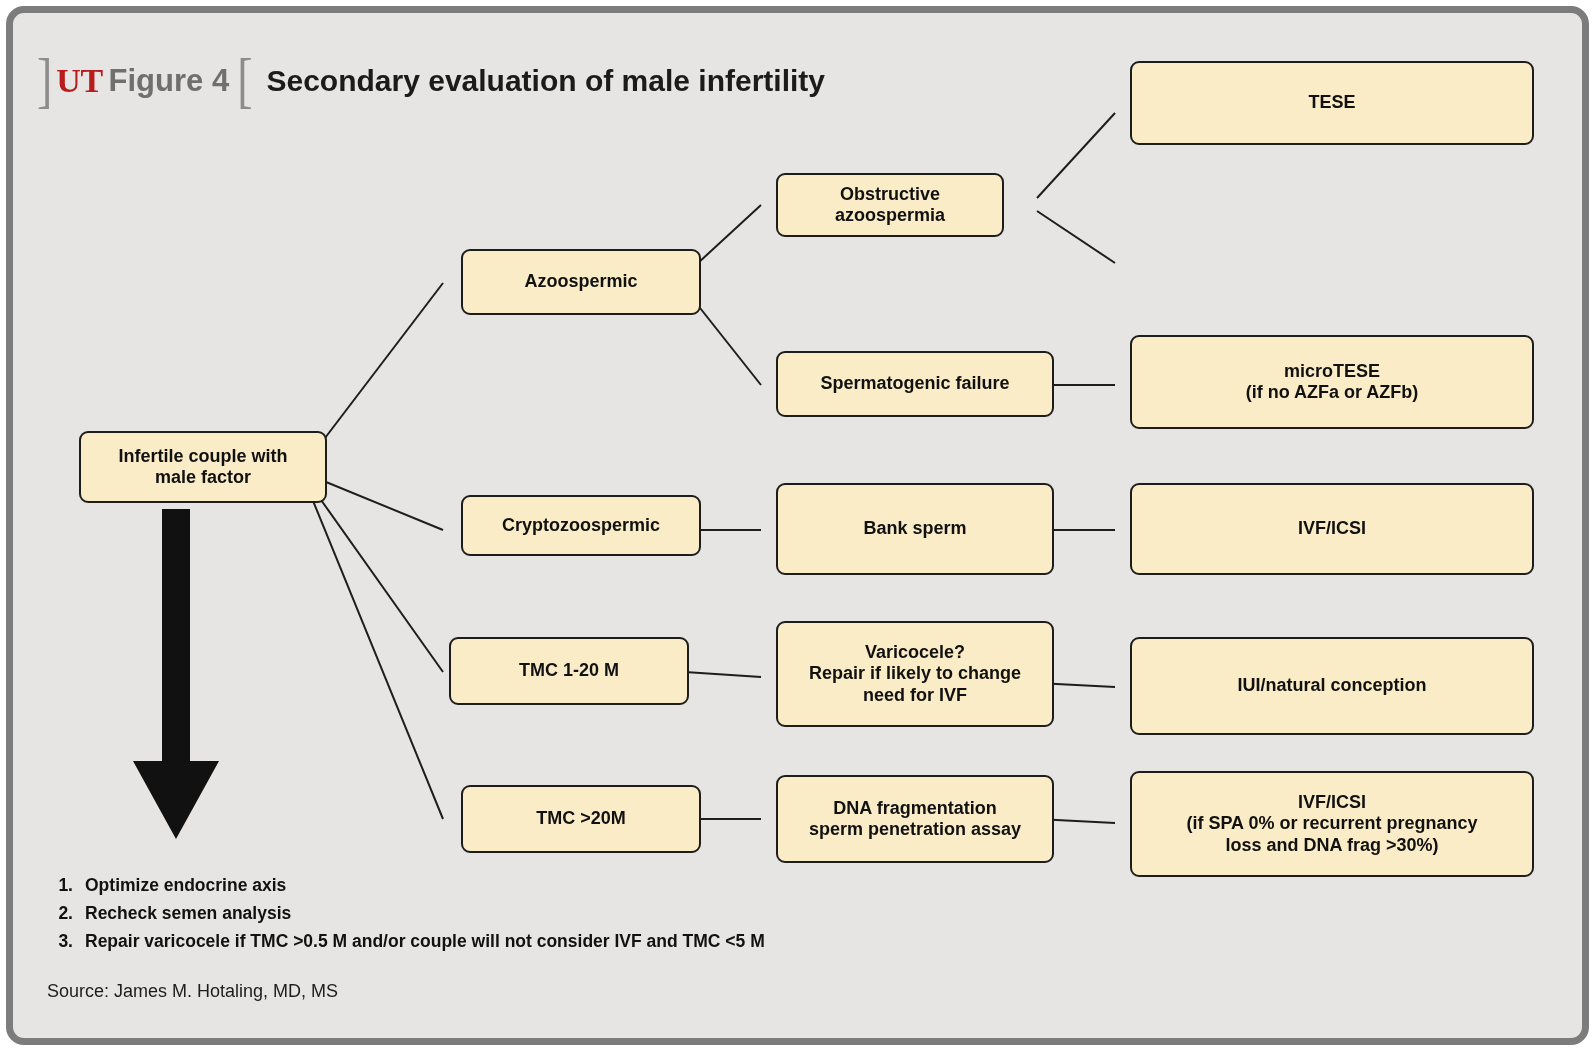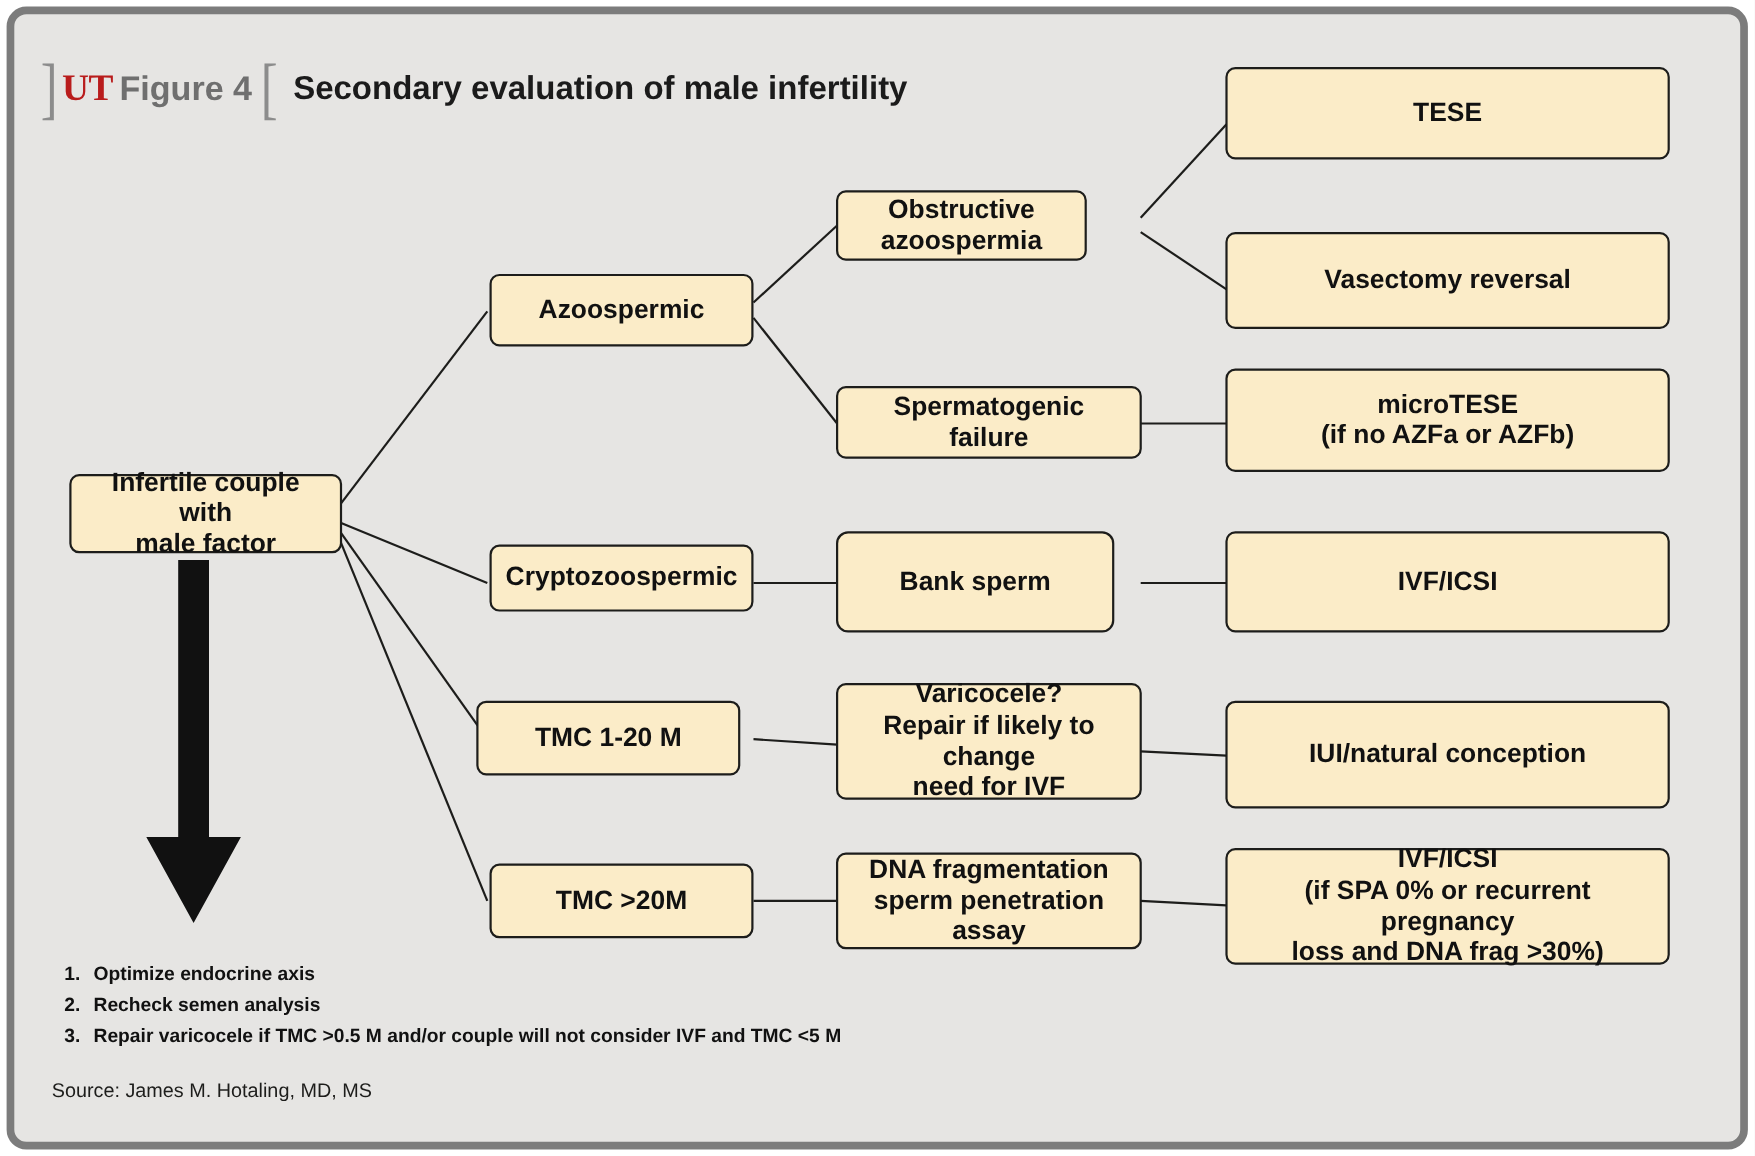--- a/index.html
+++ b/index.html
@@ -82,24 +82,25 @@
     position: absolute;
     box-sizing: border-box;
     background: #fbecc8;
     border: 2px solid #1d1d1b;
     border-radius: 9px;
     display: flex;
     align-items: center;
     justify-content: center;
     text-align: center;
     font-weight: bold;
-    font-size: 24px;
+    font-size: 18px;
     color: #111111;
     line-height: 1.18;
     padding: 4px 24px;
+    margin-left: 16px;
   }
   .node span { display: block; }
 
   
   svg.links {
     position: absolute;
     left: 0;
     top: 0;
     width: 1583px;
     height: 1039px;
@@ -203,40 +204,37 @@
       </div>
 
       <div class="node" style="left:747px; top:160px; width:228px; height:64px;">
         <span>Obstructive azoospermia</span>
       </div>
 
       <div class="node" style="left:1101px; top:48px; width:404px; height:84px;">
         <span>TESE</span>
       </div>
 
-      <div class="node" style="left:1101px; top:198px; width:404px; height:88px;">
-        <span>Vasectomy reversal</span>
-      </div>
 
       <div class="node" style="left:747px; top:338px; width:278px; height:66px;">
         <span>Spermatogenic failure</span>
       </div>
 
       <div class="node" style="left:1101px; top:322px; width:404px; height:94px;">
         <span>
           <span>microTESE</span>
           <span>(if no AZFa or AZFb)</span>
         </span>
       </div>
 
       <div class="node" style="left:432px; top:482px; width:240px; height:61px;">
         <span>Cryptozoospermic</span>
       </div>
 
-      <div class="node" style="left:747px; top:470px; width:253px; height:92px;border-radius:11px;">
+      <div class="node" style="left:747px; top:470px; width:278px; height:92px;">
         <span>Bank sperm</span>
       </div>
 
       <div class="node" style="left:1101px; top:470px; width:404px; height:92px;">
         <span>IVF/ICSI</span>
       </div>
 
       <div class="node" style="left:420px; top:624px; width:240px; height:68px;">
         <span>TMC 1-20 M</span>
       </div>

